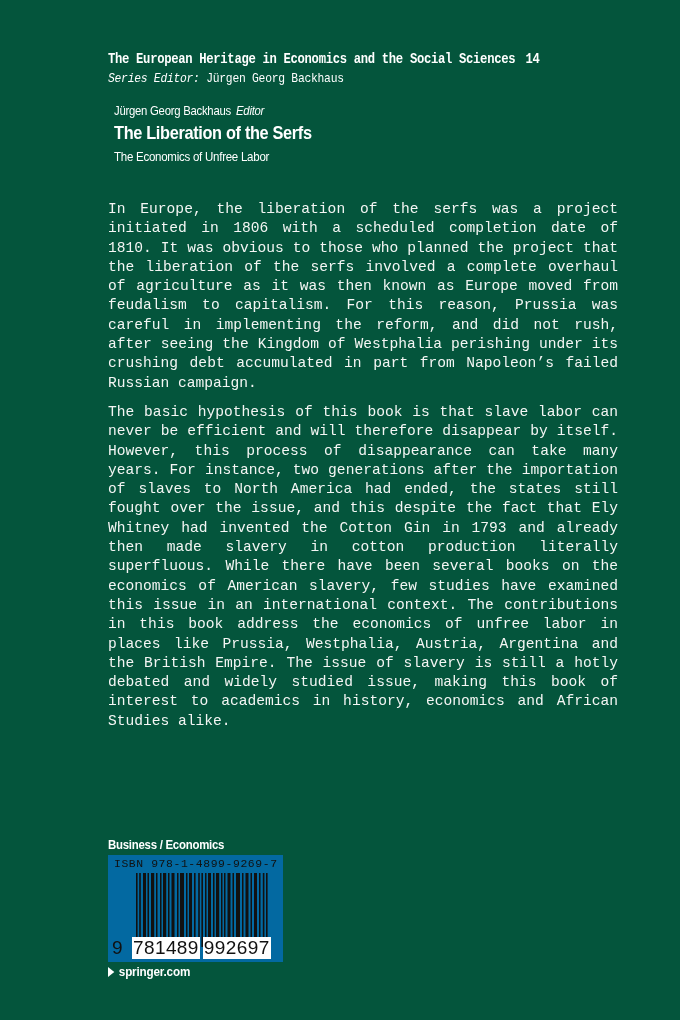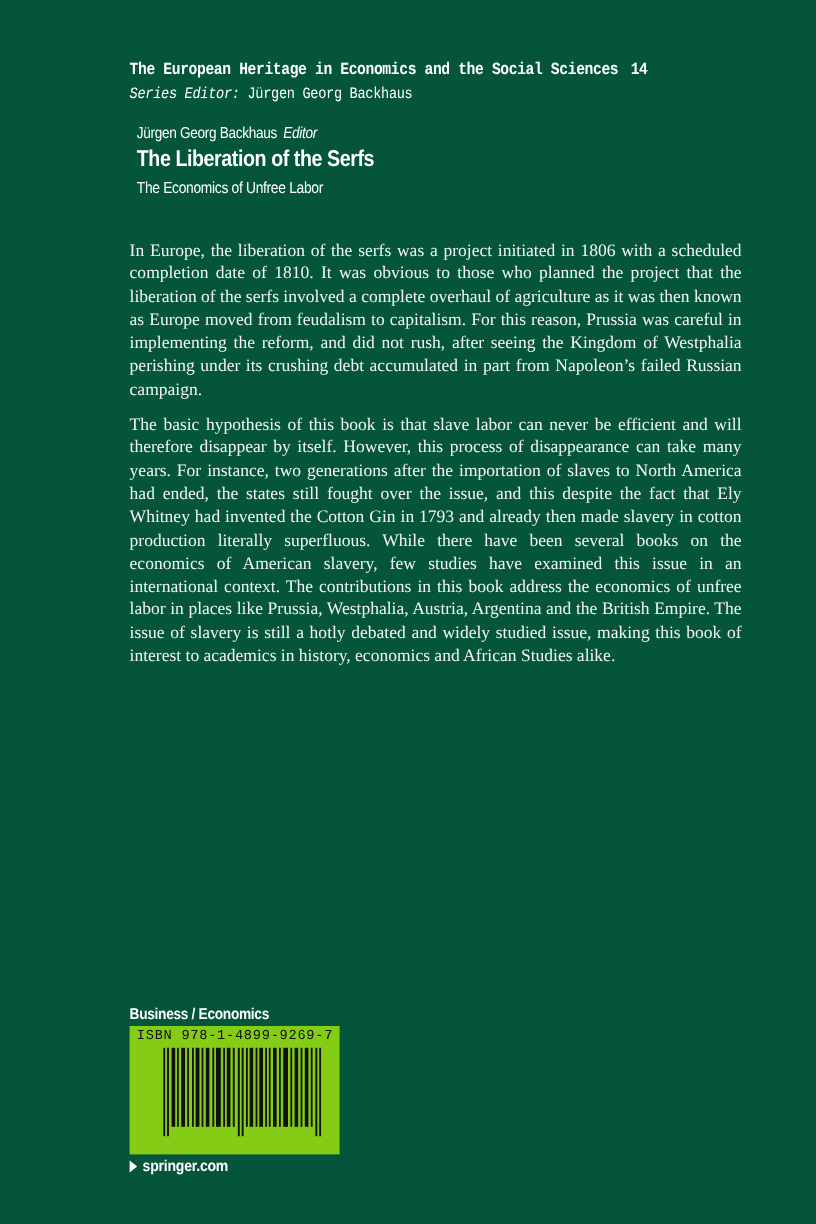--- a/index.html
+++ b/index.html
@@ -11,21 +11,21 @@
       height: 1020px;
       background: #04553c;
       position: relative;
       overflow: hidden;
       color: #ffffff;
     }
     .sans {
       font-family: "Liberation Sans", "DejaVu Sans", sans-serif;
     }
     .serif {
-      font-family: Liberation Serif, serif;
+      font-family: Liberation Mono, monospace;
     }
     .series-block {
       position: absolute;
       left: 108px;
       top: 50px;
       width: 540px;
       font-family: Liberation Mono, monospace;
     }
     .series-title {
       font-size: 14.2px;
@@ -114,21 +114,21 @@
       transform: scaleX(0.88);
       transform-origin: left center;
     }
 
     .barcode-box {
       position: absolute;
       left: 108px;
       top: 855px;
       width: 175px;
       height: 107px;
-      background: #84cc16;
+      background: #0369a1;
       color: #111;
     }
     .isbn-text {
       position: absolute;
       left: 6px;
       top: 3px;
       font-family: "Liberation Mono", "DejaVu Sans Mono", monospace;
       font-size: 11.4px;
       letter-spacing: 0.6px;
       line-height: 12px;
@@ -256,18 +256,21 @@
         <rect x="106" y="0" width="1.5" height="66"></rect>
         <rect x="109.5" y="0" width="3" height="66"></rect>
         <rect x="114.5" y="0" width="1.5" height="66"></rect>
         <rect x="118" y="0" width="3" height="66"></rect>
         <rect x="123" y="0" width="1.5" height="66"></rect>
         <rect x="126.8" y="0" width="1.6" height="74"></rect>
         <rect x="130" y="0" width="1.6" height="74"></rect>
       </g>
     </svg>
   </div>
+  <div class="ean-digits">
+    <span class="first">9</span><span class="grp">781489</span><span class="grp g2">992697</span>
+  </div>
 </div>
 
 <div class="publisher sans">
   <span class="arrow"></span>
   <span>springer.com</span>
 </div>
 
 </body></html>

